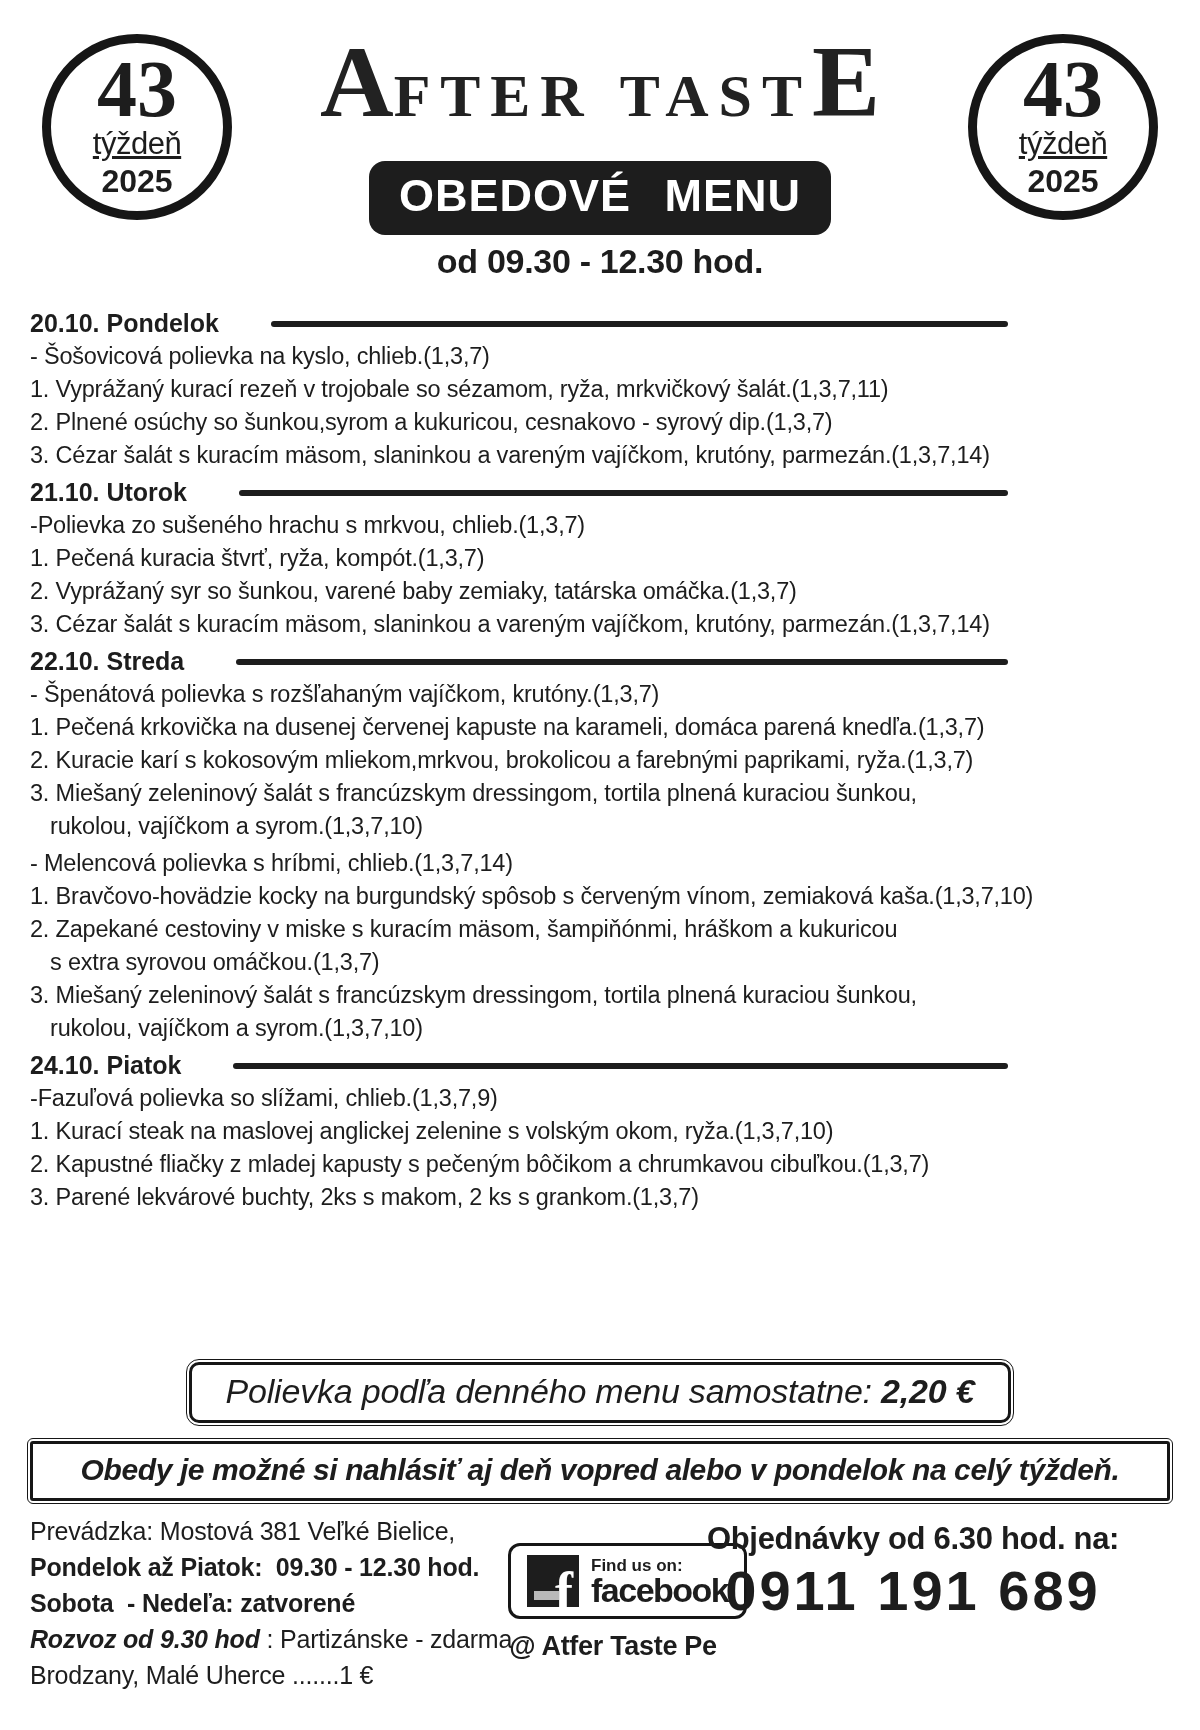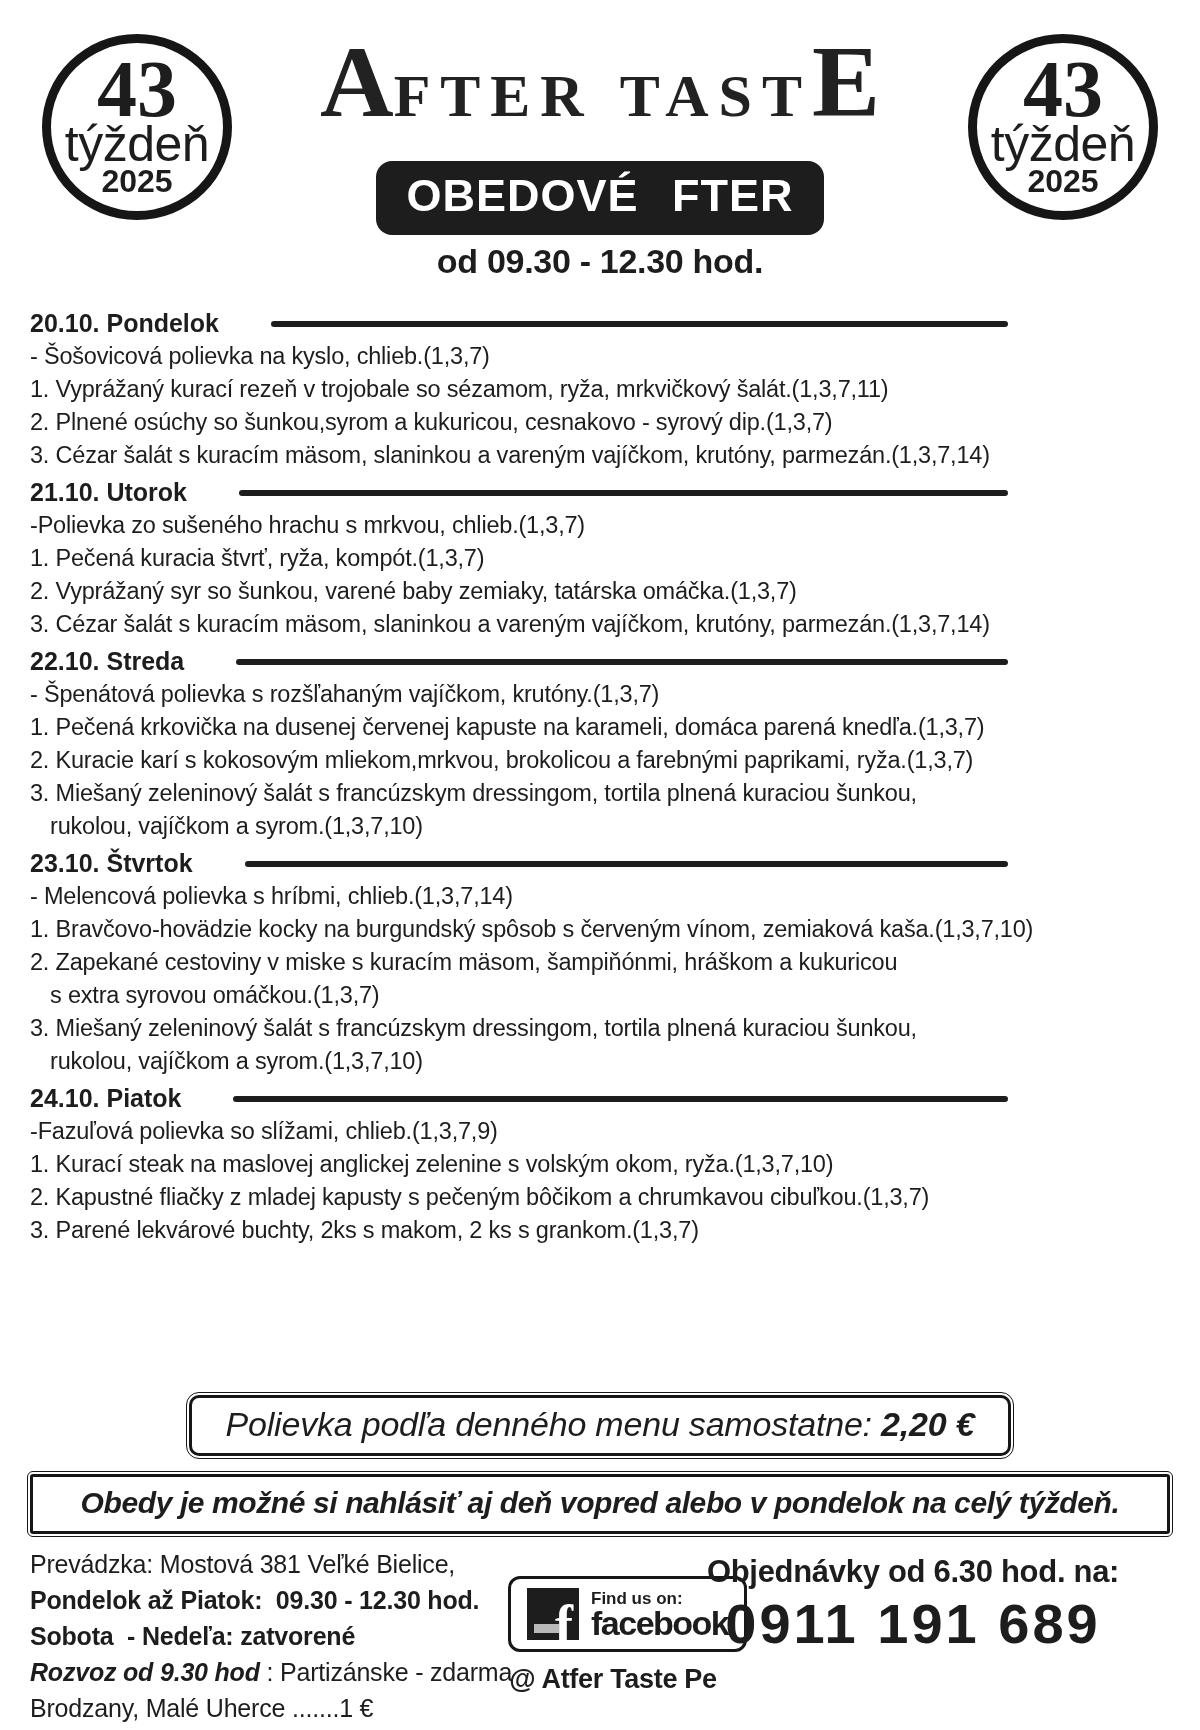--- a/index.html
+++ b/index.html
@@ -7,21 +7,21 @@
     position:relative;width:1200px;height:1730px;background:#fff;overflow:hidden;
     color:#1d1d1d;font-family:"Liberation Sans",sans-serif;
   }
   
   .header{display:flex;align-items:flex-start;justify-content:space-between;padding:34px 42px 0 42px;}
   .week-circle{
     flex:0 0 auto;width:172px;height:168px;border:9px solid #161616;border-radius:50%;
     display:flex;flex-direction:column;align-items:center;justify-content:center;text-align:right;
   }
   .week-number{font-family:"Liberation Serif",serif;font-weight:bold;font-size:80px;line-height:70px;margin-top:-2px;}
-  .week-label{font-size:50px;line-height:40px;letter-spacing:-0.5px;}
+  .week-label{font-size:31px;line-height:40px;letter-spacing:-0.5px;text-decoration:underline;}
   .week-year{font-size:32px;line-height:34px;font-weight:bold;}
   .title-block{flex:1;text-align:center;padding:0 8px;}
   .brand{font-family:"Liberation Serif",serif;font-weight:bold;line-height:96px;white-space:nowrap;color:#222;}
   .t-big{font-size:102px;}
   .t-small{font-size:60px;letter-spacing:10px;}
   .t-space{display:inline-block;width:26px;}
   .menu-badge{
     display:inline-block;margin-top:2px;background:#1d1d1d;color:#fff;border-radius:16px;
     font-weight:bold;font-size:45px;letter-spacing:1px;word-spacing:20px;padding:9px 30px 13px 30px;
   }
@@ -80,21 +80,21 @@
 
   <div class="header">
     <div class="week-circle">
       <div class="week-number">43</div>
       <div class="week-label">týždeň</div>
       <div class="week-year">2025</div>
     </div>
 
     <div class="title-block">
       <div class="brand"><span class="t-big">A</span><span class="t-small">FTER</span><span class="t-space"></span><span class="t-small">TAST</span><span class="t-big">E</span></div>
-      <div class="menu-badge">OBEDOVÉ FTER</div>
+      <div class="menu-badge">OBEDOVÉ MENU</div>
       <div class="hours">od 09.30 - 12.30 hod.</div>
     </div>
 
     <div class="week-circle">
       <div class="week-number">43</div>
       <div class="week-label">týždeň</div>
       <div class="week-year">2025</div>
     </div>
   </div>
 
@@ -124,24 +124,20 @@
           <span class="day-label">22.10. Streda</span>
           <span class="day-rule"></span>
         </div>
         <div class="menu-line">- Špenátová polievka s rozšľahaným vajíčkom, krutóny.(1,3,7)</div>
         <div class="menu-line">1. Pečená krkovička na dusenej červenej kapuste na karameli, domáca parená knedľa.(1,3,7)</div>
         <div class="menu-line">2. Kuracie karí s kokosovým mliekom,mrkvou, brokolicou a farebnými paprikami, ryža.(1,3,7)</div>
         <div class="menu-line">3. Miešaný zeleninový šalát s francúzskym dressingom, tortila plnená kuraciou šunkou,</div>
         <div class="menu-line indent">rukolou, vajíčkom a syrom.(1,3,7,10)</div>
       </div>
       <div class="day">
-        <div class="day-header">
-          <span class="day-label">23.10. Štvrtok</span>
-          <span class="day-rule"></span>
-        </div>
         <div class="menu-line">- Melencová polievka s hríbmi, chlieb.(1,3,7,14)</div>
         <div class="menu-line">1. Bravčovo-hovädzie kocky na burgundský spôsob s červeným vínom, zemiaková kaša.(1,3,7,10)</div>
         <div class="menu-line">2. Zapekané cestoviny v miske s kuracím mäsom, šampiňónmi, hráškom a kukuricou</div>
         <div class="menu-line indent">s extra syrovou omáčkou.(1,3,7)</div>
         <div class="menu-line">3. Miešaný zeleninový šalát s francúzskym dressingom, tortila plnená kuraciou šunkou,</div>
         <div class="menu-line indent">rukolou, vajíčkom a syrom.(1,3,7,10)</div>
       </div>
       <div class="day">
         <div class="day-header">
           <span class="day-label">24.10. Piatok</span>

